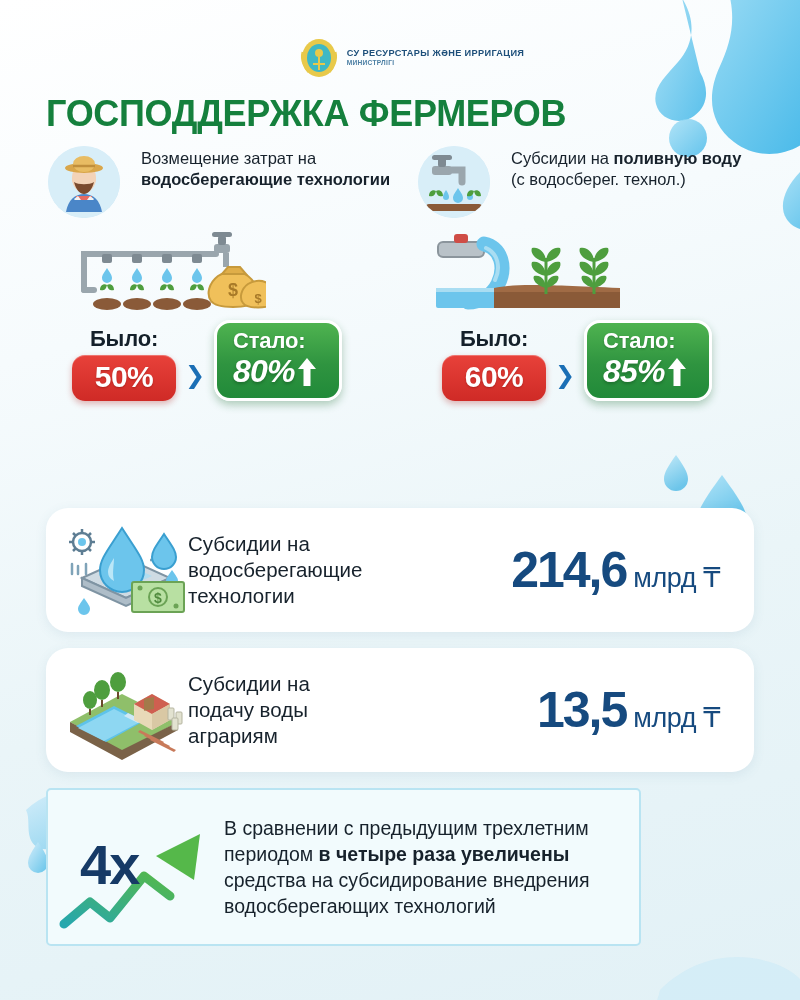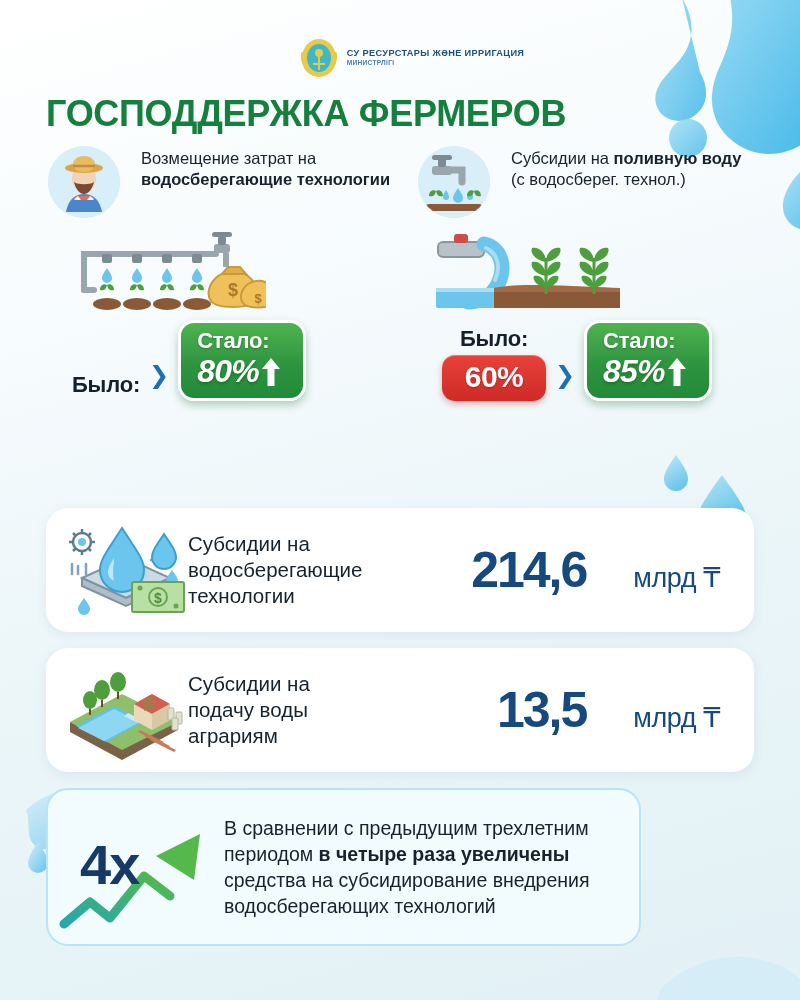--- a/index.html
+++ b/index.html
@@ -74,27 +74,27 @@
 
   
   .title-fin{position:absolute;top:444px;left:46px;font-size:30px;font-weight:bold;letter-spacing:-.2px;color:#10161c;}
 
   .fcard{position:absolute;left:46px;width:708px;background:#ffffff;border-radius:22px;
     display:flex;align-items:center;box-shadow:0 3px 12px rgba(70,120,150,.10);}
   .fcard-1{top:508px;height:124px;}
   .fcard-2{top:648px;height:124px;}
   .ficon{width:128px;height:100px;margin-left:14px;flex:0 0 auto;position:relative;}
   .flabel{font-size:20.5px;line-height:1.27;color:#17222c;width:250px;flex:0 0 auto;}
-  .fvalue{display:flex;align-items:baseline;margin-left:auto;margin-right:34px;gap:40px;}
+  .fvalue{display:flex;align-items:baseline;margin-left:auto;margin-right:34px;}
   .fnum{font-size:50px;font-weight:bold;color:#164a7f;letter-spacing:-2px;}
   .funit{font-size:27px;font-weight:normal;color:#164a7f;margin-left:7px;letter-spacing:-.4px;}
 
   
   .xcard{position:absolute;left:46px;top:788px;width:595px;height:158px;
-    background:#f2fbfd;border:2px solid #b9e4f2;border-radius:22px;display:flex;align-items:center;}
+    background:#f2fbfd;border:2px solid #b9e4f2;border-radius:5px;display:flex;align-items:center;}
   .xbox{width:176px;height:150px;flex:0 0 auto;position:relative;}
   .xmult{position:absolute;left:32px;top:40px;font-size:56px;font-weight:bold;color:#163a66;letter-spacing:-2px;z-index:2;}
   .xtext{font-size:19.5px;line-height:1.34;color:#17222c;padding-right:24px;}
   .xtext b{font-weight:bold;}
 </style>
 </head>
 <body>
 
 <div class="page">
 
@@ -268,20 +268,23 @@
             <path d="M166 64c-10-2-14-9-12-12 7-2 12 5 12 12zM166 64c10-2 14-9 12-12-7-2-12 5-12 12z"></path>
           </g>
         </svg>
       </div>
     </div>
   </div>
 
   <div class="badge-row badges-left">
     <div class="group">
       <span class="lbl-was">Было:</span>
+      <div class="pill-red">
+        <span>50%</span>
+      </div>
     </div>
     <span class="chev">❯</span>
     <div class="card-green">
       <span class="now">Стало:</span>
       <div class="valrow">
         <span class="val">80%</span>
         <svg class="up-arrow" viewBox="0 0 20 30">
           <path d="M10 1l9 11h-5.5v17h-7V12H1z" fill="#ffffff"></path>
         </svg>
       </div>

